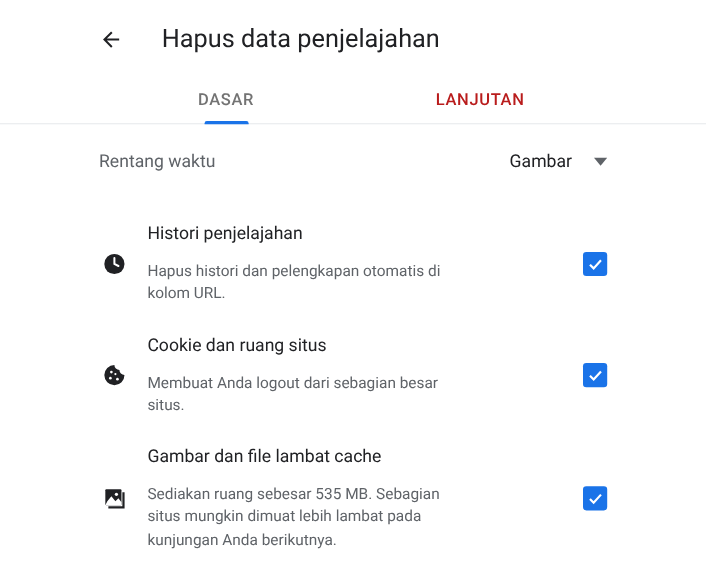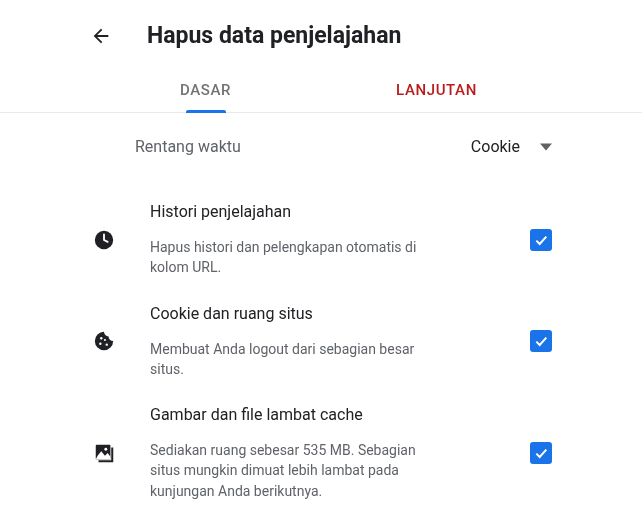--- a/index.html
+++ b/index.html
@@ -12,21 +12,21 @@
     }
     .container { padding: 22px 0 0 0; }
     .header {
       display: flex;
       align-items: center;
       padding: 0 0 0 90px;
       gap: 35px;
       margin-bottom: 22px;
     }
     .back-icon svg { width: 22px; height: 22px; display: block; }
-    .title { font-size: 23px; color: #202124; font-weight: 700; letter-spacing: 0; }
+    .title { font-size: 23px; color: #202124; font-weight: 400; letter-spacing: 0; }
     .tabs {
       display: flex;
       border-bottom: 1px solid #e8eaed;
       padding: 0 90px 0 90px;
     }
     .tab {
       flex: 0 0 auto;
       width: 50%;
       text-align: center;
       font-size: 15px;
@@ -48,35 +48,34 @@
       height: 3px;
       background: #1a73e8;
       border-radius: 2px 2px 0 0;
     }
     .content { padding: 24px 90px 0 90px; }
     .time-row {
       display: flex;
       align-items: center;
       justify-content: space-between;
       margin-bottom: 26px;
-      margin-left: 45px;
     }
     .time-label { font-size: 16px; color: #5f6368; }
     .select {
       display: flex;
       align-items: center;
       gap: 20px;
       cursor: pointer;
     }
     .select-value { font-size: 16px; color: #202124; }
     .dropdown-arrow svg { width: 12px; height: 12px; display: block; fill:#5f6368; }
     .item {
       display: flex;
       align-items: center;
-      gap: 32px;
+      gap: 16px;
       padding: 20px 0 6px 0;
     }
     .item-icon { flex: 0 0 28px; display:flex; justify-content:center; }
     .item-icon svg { width: 22px; height: 22px; fill: #202124; display:block;}
     .item-body { flex: 1 1 auto; padding-right: 20px;}
     .item-title { font-size: 16px; color: #202124; margin-bottom: 3px; }
     .item-desc { font-size: 14px; color: #5f6368; line-height: 1.45; max-width: 280px; margin-top: 16px;}
     .checkbox {
       width: 22px;
       height: 22px;
@@ -106,21 +105,21 @@
 
   <div class="tabs">
     <div class="tab active">DASAR</div>
     <div class="tab">LANJUTAN</div>
   </div>
 
   <div class="content">
     <div class="time-row">
       <span class="time-label">Rentang waktu</span>
       <div class="select">
-        <span class="select-value">Cookie</span>
+        <span class="select-value">Gambar</span>
         <span class="dropdown-arrow">
           <svg viewBox="0 0 10 6">
               <path d="M0 0 L5 6 L10 0 Z"></path>
             </svg>
         </span>
       </div>
     </div>
 
     <div class="item">
       <div class="item-icon">

